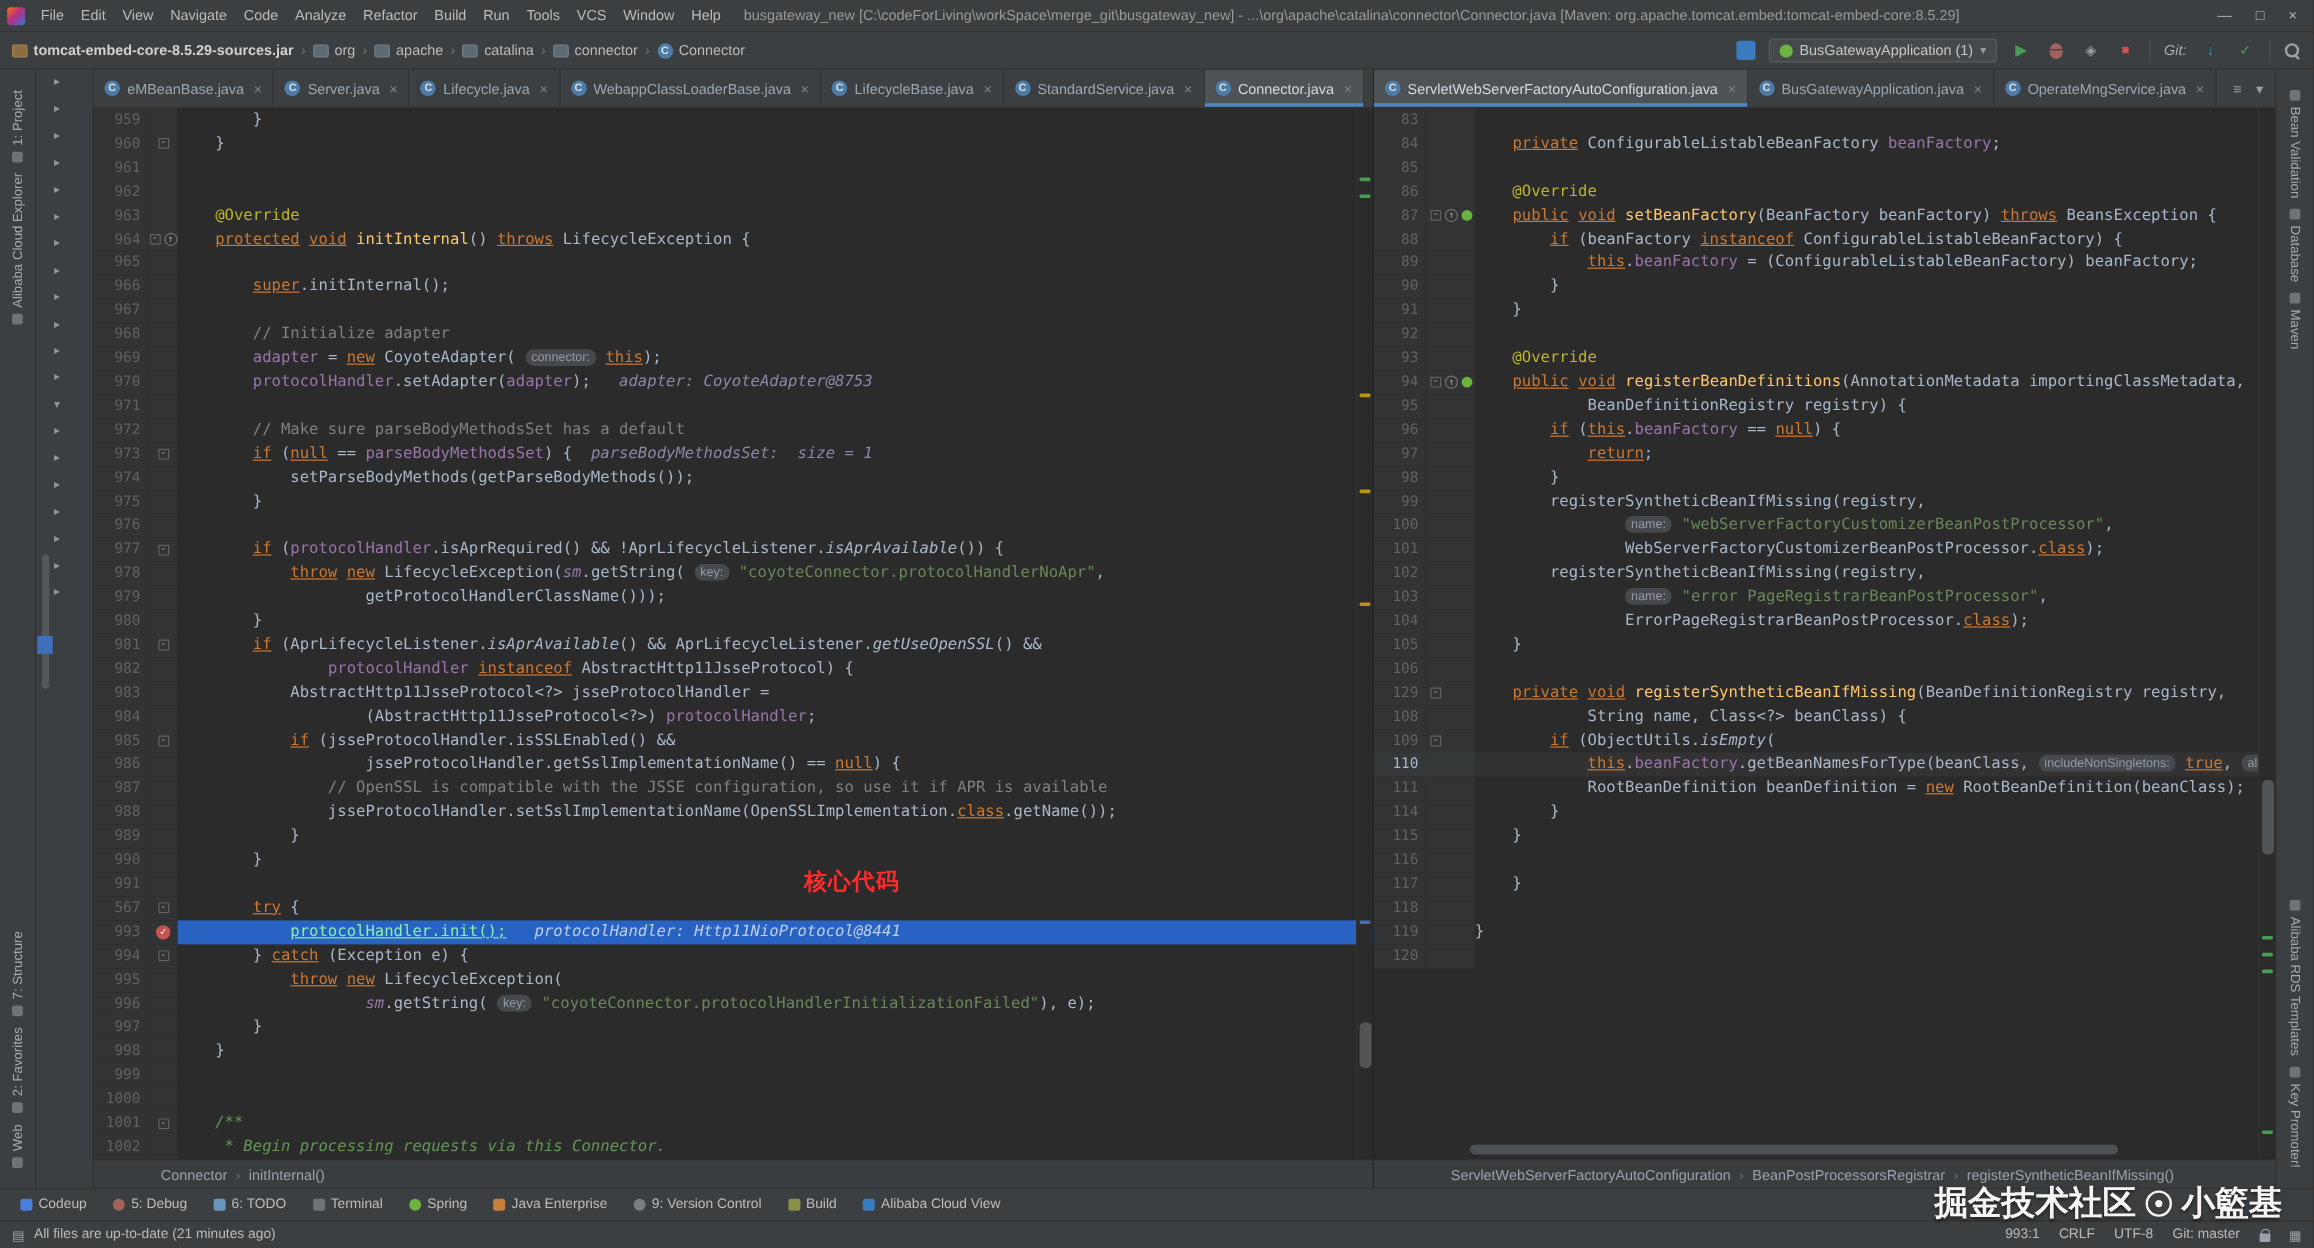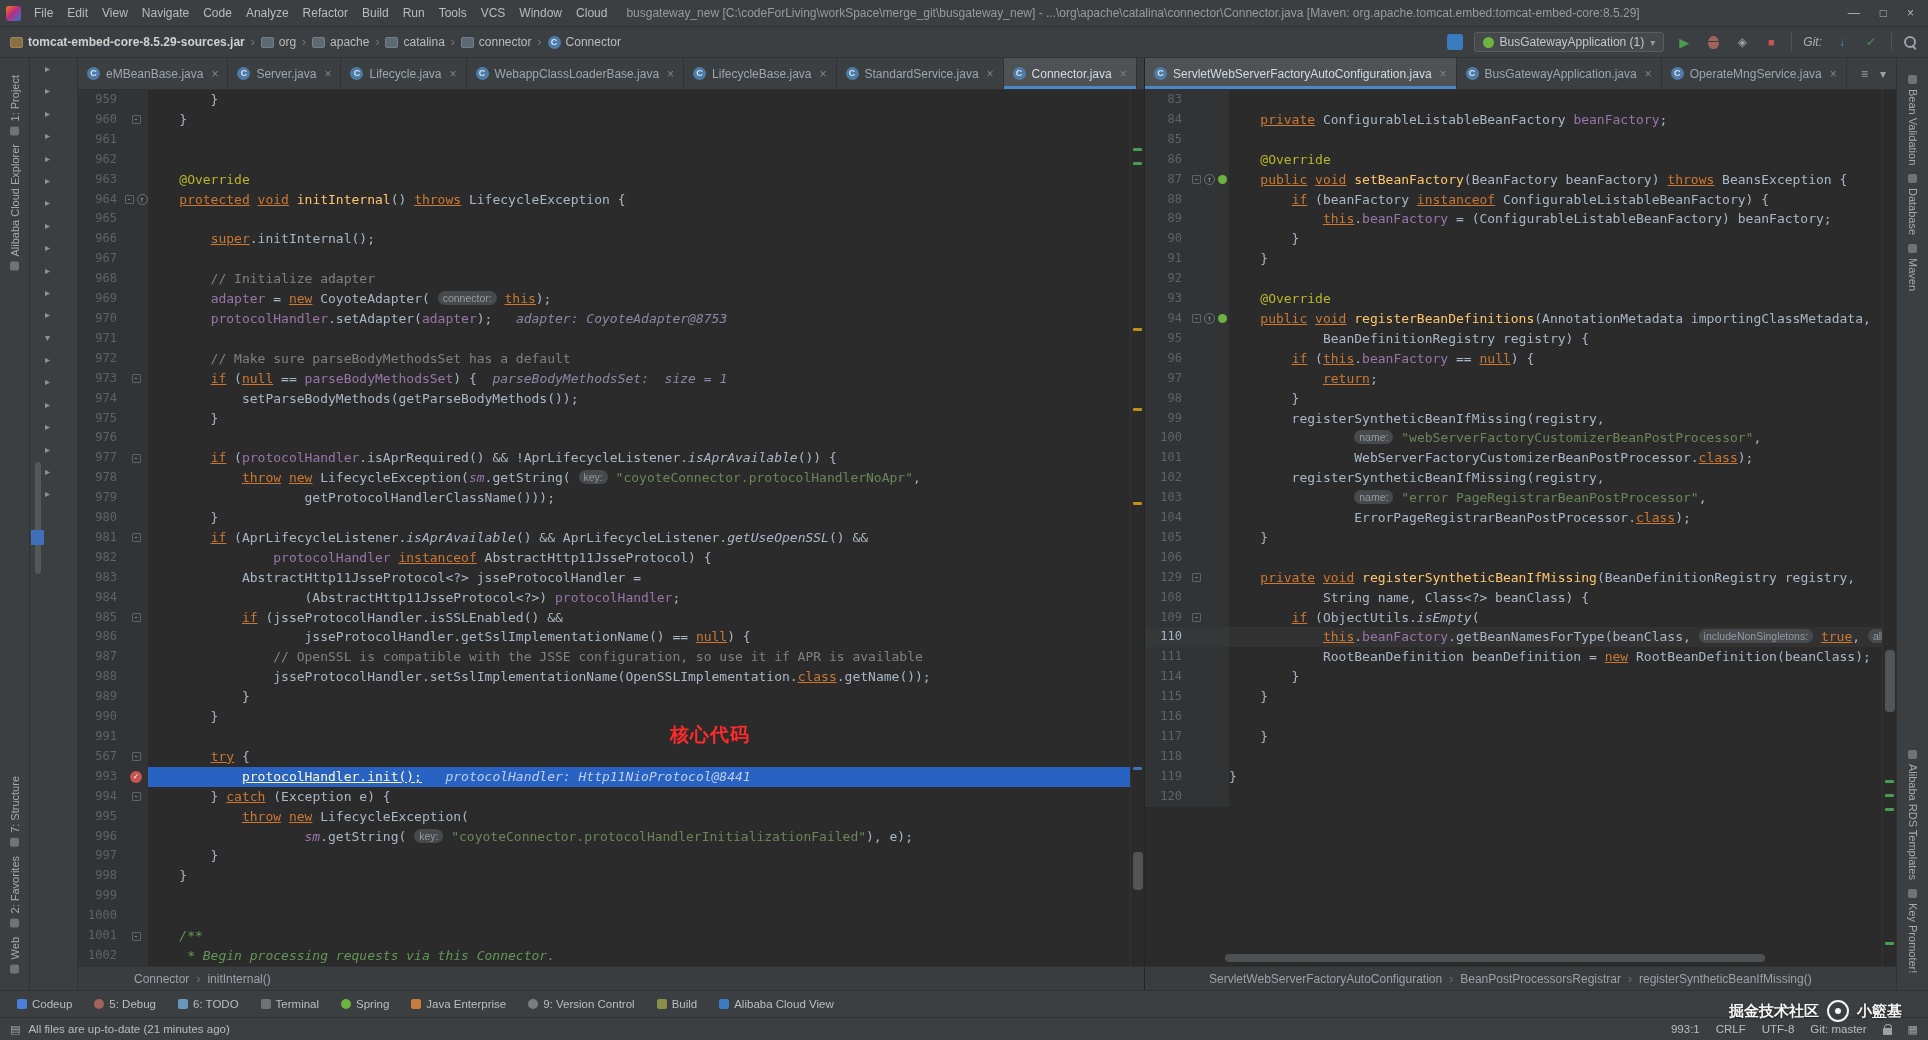--- a/index.html
+++ b/index.html
@@ -80,21 +80,21 @@
 
 .codewrap{flex:1;overflow:hidden;position:relative;background:#2B2B2B;}
 .cl{display:flex;height:19.909px;line-height:19.909px;font-family:"DejaVu Sans Mono","Liberation Mono",monospace;font-size:13px;white-space:pre;}
 .cl .ln{flex:0 0 46px;text-align:right;padding-right:7px;color:#606366;background:#313335;font-size:12px;}
 .pane.right .cl .ln{flex:0 0 44px;}
 .cl .gt{flex:0 0 24px;background:#313335;display:flex;align-items:center;justify-content:center;gap:3px;}
 .pane.right .cl .gt{flex:0 0 40px;justify-content:flex-start;padding-left:3px;}
 .cl .tx{flex:1;overflow:hidden;}
 .cl.exec .tx{background:#2863C4;}
 .cl.exec .tx span{color:#E8EEF8;}
-.cl.exec .tx .t-ul{color:#fef9c3;}
+.cl.exec .tx .t-ul{color:#86efac;}
 .cl.exec .tx .t-dbg{color:#BFCDE8;}
 .cl.caret{background:#323232;}
 .cl.caret .ln{background:#353839;color:#A9B7C6;}
 .cl.caret .gt{background:#353839;}
 
 .t-p{color:#A9B7C6;}
 .t-k{color:#CC7832;text-decoration:underline;}
 .t-s{color:#6A8759;}
 .t-c{color:#808080;}
 .t-jd{color:#629755;font-style:italic;}
@@ -119,21 +119,21 @@
 
 .vstripe{position:absolute;top:0;right:0;width:14px;bottom:0;background:#2B2B2B;border-left:1px solid #333;}
 .tick{position:absolute;right:2px;width:9px;height:3px;border-radius:1px;}
 .thumb-v{position:absolute;right:1px;width:10px;background:#595C5E;border-radius:4px;opacity:.85;}
 .thumb-h{position:absolute;height:8px;background:#4E5153;border-radius:4px;bottom:4px;}
 
 
 .annotation{position:absolute;left:592px;top:632px;color:#FF2B2B;font-size:19px;font-weight:bold;
   font-family:"DejaVu Sans","Liberation Sans",sans-serif;z-index:20;letter-spacing:1px;}
 .watermark{position:absolute;right:26px;bottom:18px;z-index:50;display:flex;align-items:center;gap:8px;
-  color:#F5F5F5;font-size:15px;font-weight:bold;text-shadow:0 1px 3px rgba(0,0,0,.55);}
+  color:#F5F5F5;font-size:28px;font-weight:bold;text-shadow:0 1px 3px rgba(0,0,0,.55);}
 .wm-ic{width:22px;height:22px;border:2px solid #F5F5F5;border-radius:50%;position:relative;flex:0 0 22px;}
 .wm-ic::after{content:"";position:absolute;left:6px;top:6px;width:6px;height:6px;background:#F5F5F5;border-radius:50%;}
 
 
 .bcbar{flex:0 0 24px;background:#3A3D3F;border-top:1px solid #323232;display:flex;align-items:center;color:#9DA0A8;font-size:12px;}
 .pane.left .bcbar{padding-left:56px;}
 .pane.right .bcbar{padding-left:64px;}
 .bc-sep{margin:0 7px;color:#6E7276;}
 
 
@@ -171,21 +171,21 @@
         <span class="menu-item">View</span>
         <span class="menu-item">Navigate</span>
         <span class="menu-item">Code</span>
         <span class="menu-item">Analyze</span>
         <span class="menu-item">Refactor</span>
         <span class="menu-item">Build</span>
         <span class="menu-item">Run</span>
         <span class="menu-item">Tools</span>
         <span class="menu-item">VCS</span>
         <span class="menu-item">Window</span>
-        <span class="menu-item">Cloud</span>
+        <span class="menu-item">Help</span>
       </span>
     <span class="win-title">busgateway_new [C:\codeForLiving\workSpace\merge_git\busgateway_new] - ...\org\apache\catalina\connector\Connector.java [Maven: org.apache.tomcat.embed:tomcat-embed-core:8.5.29]</span>
     <span class="win-controls">
       <span>—</span>
       <span>□</span>
       <span>×</span>
     </span>
   </div>
 
   <div class="navbar">

